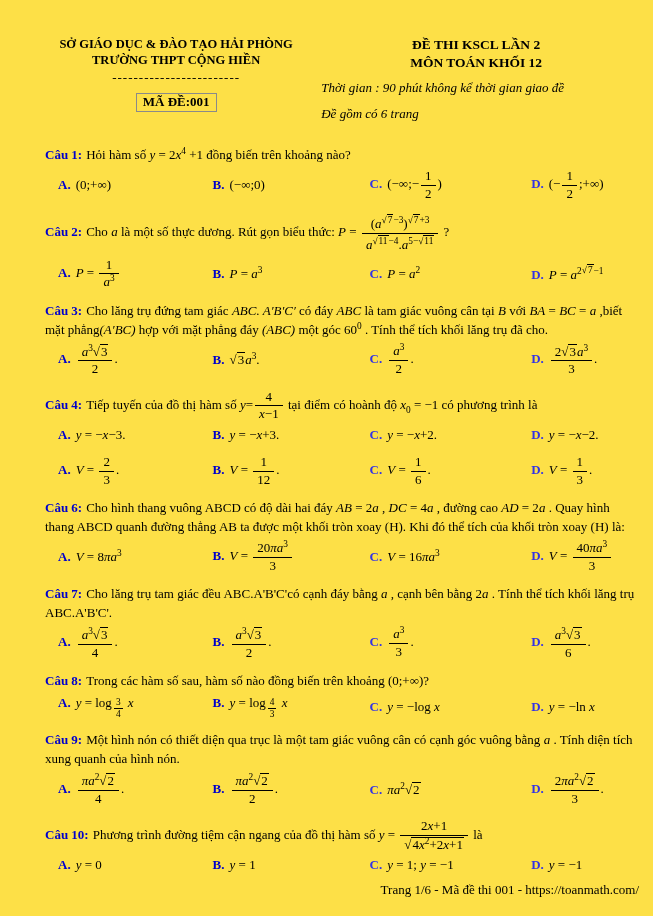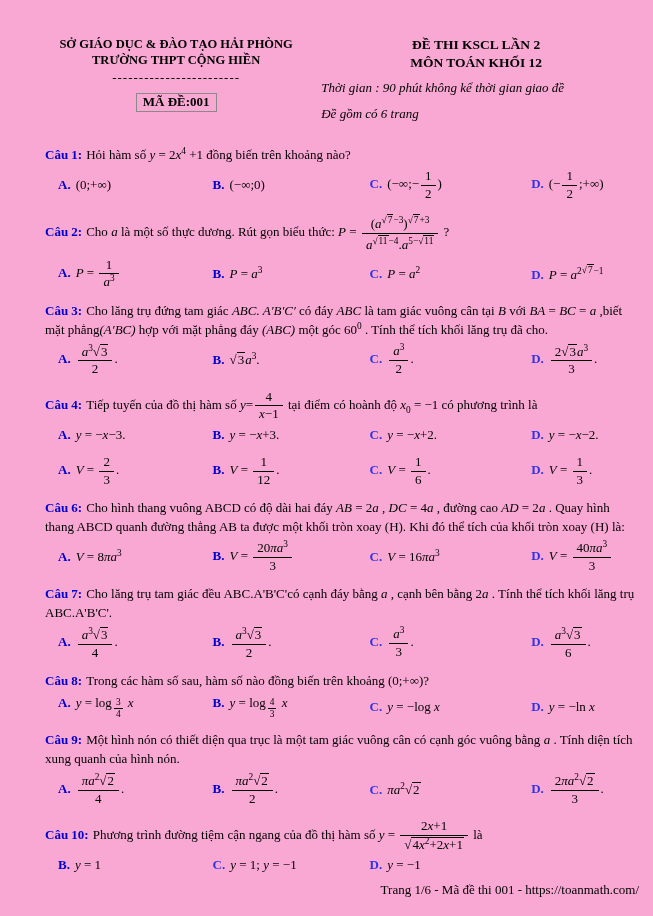--- a/index.html
+++ b/index.html
@@ -1,18 +1,18 @@
 <!DOCTYPE html>
 <html style="--accent: #0000cc; --accent2: #3333e6;"><head>
 <meta charset="utf-8">
 <style>
   * { margin:0; padding:0; box-sizing:border-box; }
   html,body { background:#fff; }
   .page {
-    width:653px; height:916px; overflow:hidden; background:#f9a8d4;
+    width:653px; height:916px; overflow:hidden; background:#fde047;
     font-family:"Liberation Serif", serif; color:#000; font-size:13px;
     padding:36px 12px 8px 45px; position:relative;
   }
   
   .header { display:flex; margin-bottom:24px; }
   .header-left { flex:0 0 44%; text-align:center; }
   .header-left .hl { font-weight:bold; font-size:12.5px; line-height:1.3; }
   .divider { letter-spacing:1px; margin-top:2px; line-height:1; }
   .code-box { display:inline-block; border:1px solid #8a8a8a; padding:0 6px 1px 6px;
               font-weight:bold; margin-top:9px; font-size:13px;text-align:center; }
@@ -148,20 +148,21 @@
         <div class="opt a"><span class="olabel">A.</span><span><span class="fr"><span class="fn"><i>πa</i><sup>2</sup><span class="sq">√<span class="rad">2</span></span></span><span class="fd">4</span></span>.</span></div>
         <div class="opt b"><span class="olabel">B.</span><span><span class="fr"><span class="fn"><i>πa</i><sup>2</sup><span class="sq">√<span class="rad">2</span></span></span><span class="fd">2</span></span>.</span></div>
         <div class="opt c"><span class="olabel">C.</span><span><i>πa</i><sup>2</sup><span class="sq">√<span class="rad">2</span></span></span></div>
         <div class="opt d"><span class="olabel">D.</span><span><span class="fr"><span class="fn">2<i>πa</i><sup>2</sup><span class="sq">√<span class="rad">2</span></span></span><span class="fd">3</span></span>.</span></div>
       </div>
     </div>
 
     <div class="q">
       <div class="qtext"><span class="qlabel">Câu 10:</span><span>Phương trình đường tiệm cận ngang của đồ thị hàm số <i>y</i> = <span class="fr"><span class="fn">2<i>x</i>+1</span><span class="fd"><span class="sq">√<span class="rad">4<i>x</i><sup>2</sup>+2<i>x</i>+1</span></span></span></span> là</span></div>
       <div class="opts">
+        <div class="opt a"><span class="olabel">A.</span><span><i>y</i> = 0</span></div>
         <div class="opt b"><span class="olabel">B.</span><span><i>y</i> = 1</span></div>
         <div class="opt c"><span class="olabel">C.</span><span><i>y</i> = 1; <i>y</i> = −1</span></div>
         <div class="opt d"><span class="olabel">D.</span><span><i>y</i> = −1</span></div>
       </div>
     </div>
 
   </div>
 
   <div class="footer">Trang 1/6 - Mã đề thi 001 - https://toanmath.com/</div>
 </div>

